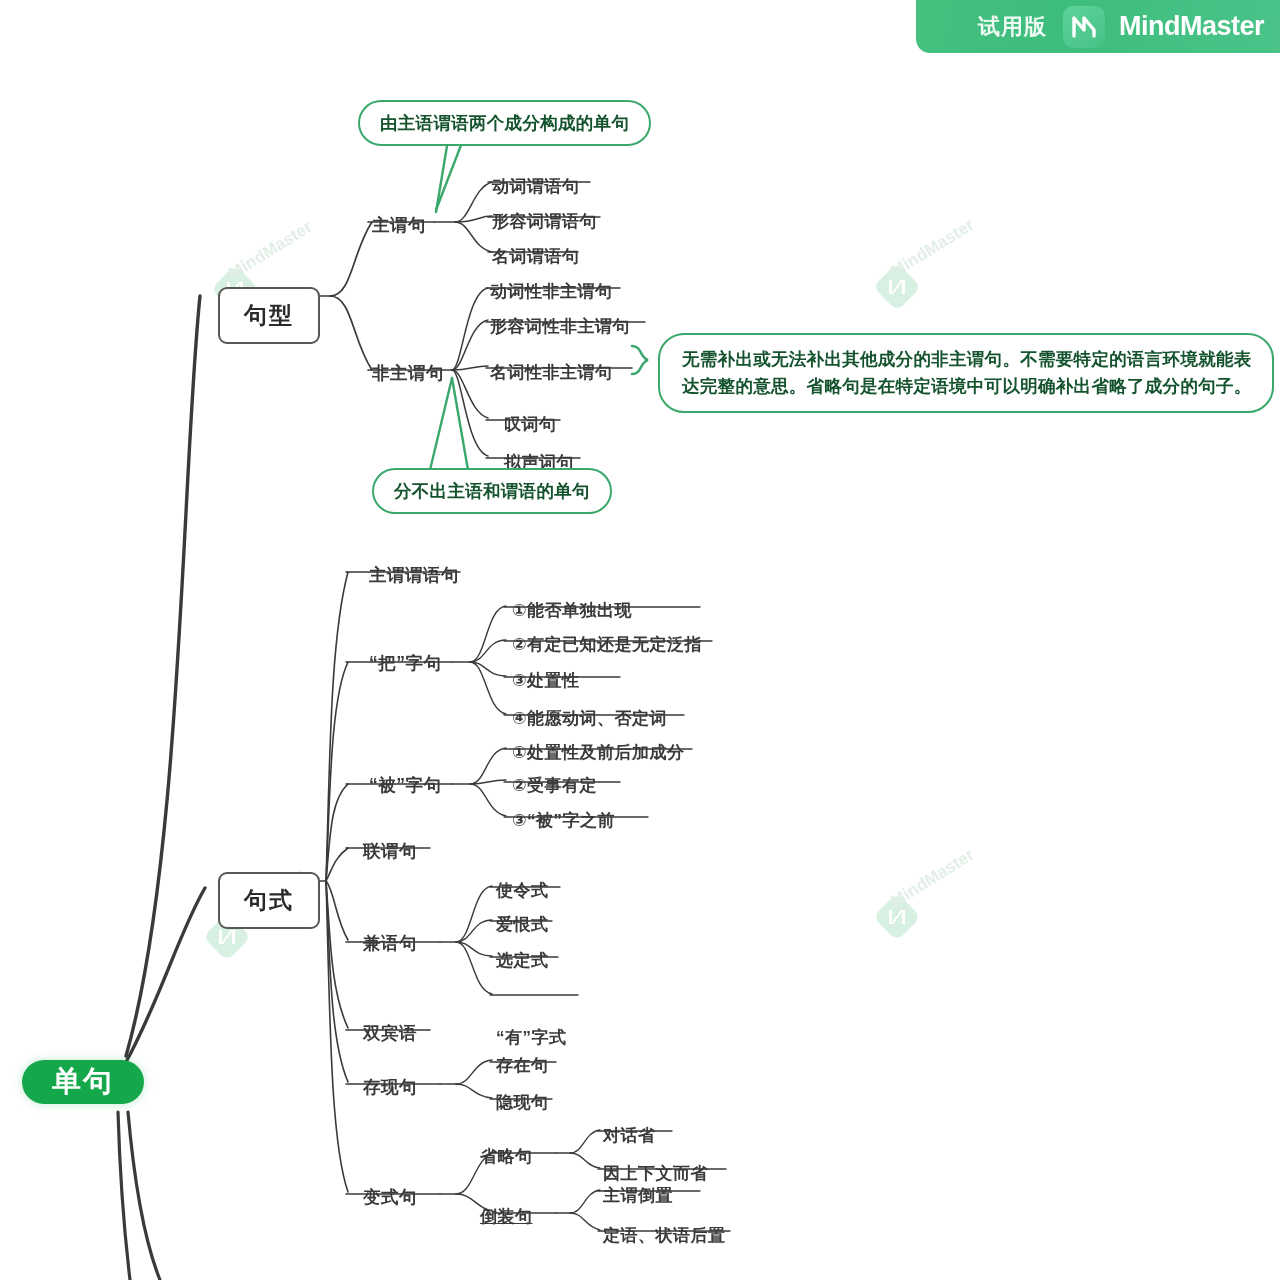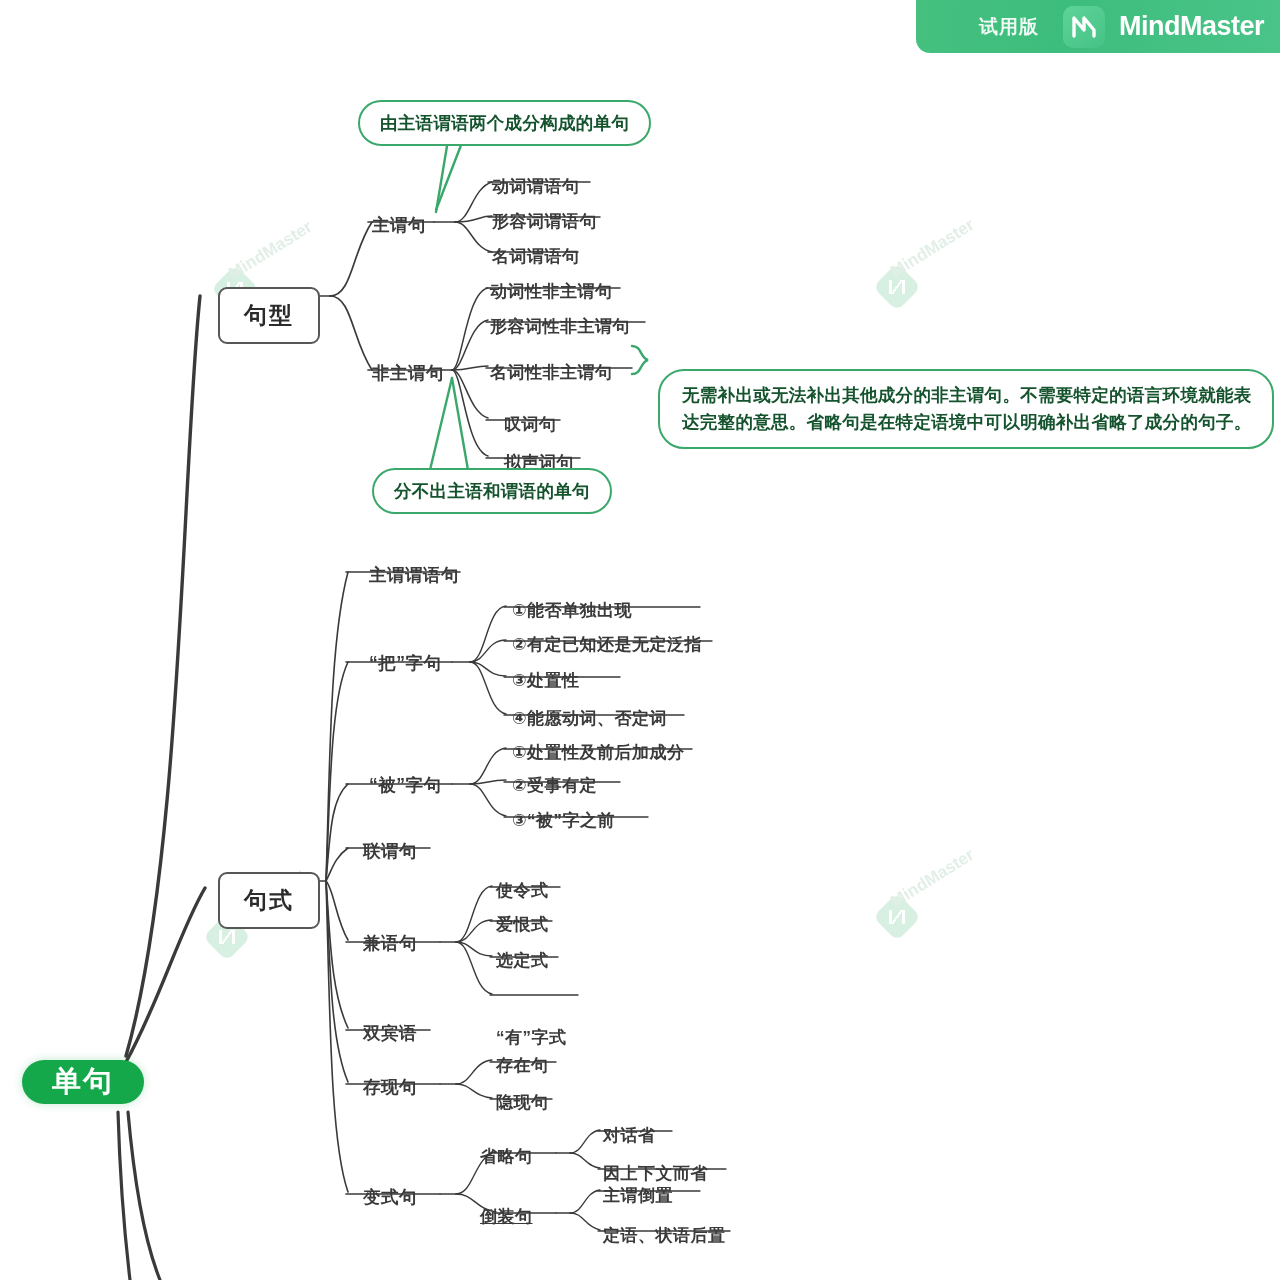--- a/index.html
+++ b/index.html
@@ -77,23 +77,23 @@
     background: linear-gradient(100deg, #45c07f 0%, #3dbd7d 40%, #4ac489 100%);
     border-bottom-left-radius: 14px;
     display: flex;
     align-items: center;
     justify-content: flex-end;
     padding-right: 16px;
     box-sizing: border-box;
   }
   #trial-banner .trial-text {
     color: #eefaf3;
-    font-size: 19px;
-    font-weight: bold;
-    margin-right: 24px;
+    font-size: 22px;
+    font-weight: bold;
+    margin-right: 16px;
     letter-spacing: 1px;
   }
   #trial-banner .logo-box {
     width: 42px;
     height: 42px;
     border-radius: 10px;
     background: linear-gradient(145deg, #5ed39a, #46c285);
     position: relative;
     margin-right: 14px;
     flex: none;
@@ -179,21 +179,20 @@
   }
   .callout.one-line {
     padding: 9px 20px;
     white-space: nowrap;
     border-radius: 24px;
   }
   .callout.multi {
     padding: 11px 20px 12px 22px;
     line-height: 1.52;
     border-radius: 26px;
-    margin-top: 36px;
   }
 </style>
 </head>
 <body>
 
 <div id="stage">
 
   <div class="wm" style="left:218px; top:250px;">
     <div class="wm-diamond"></div>
     <div class="wm-text">MindMaster</div>

